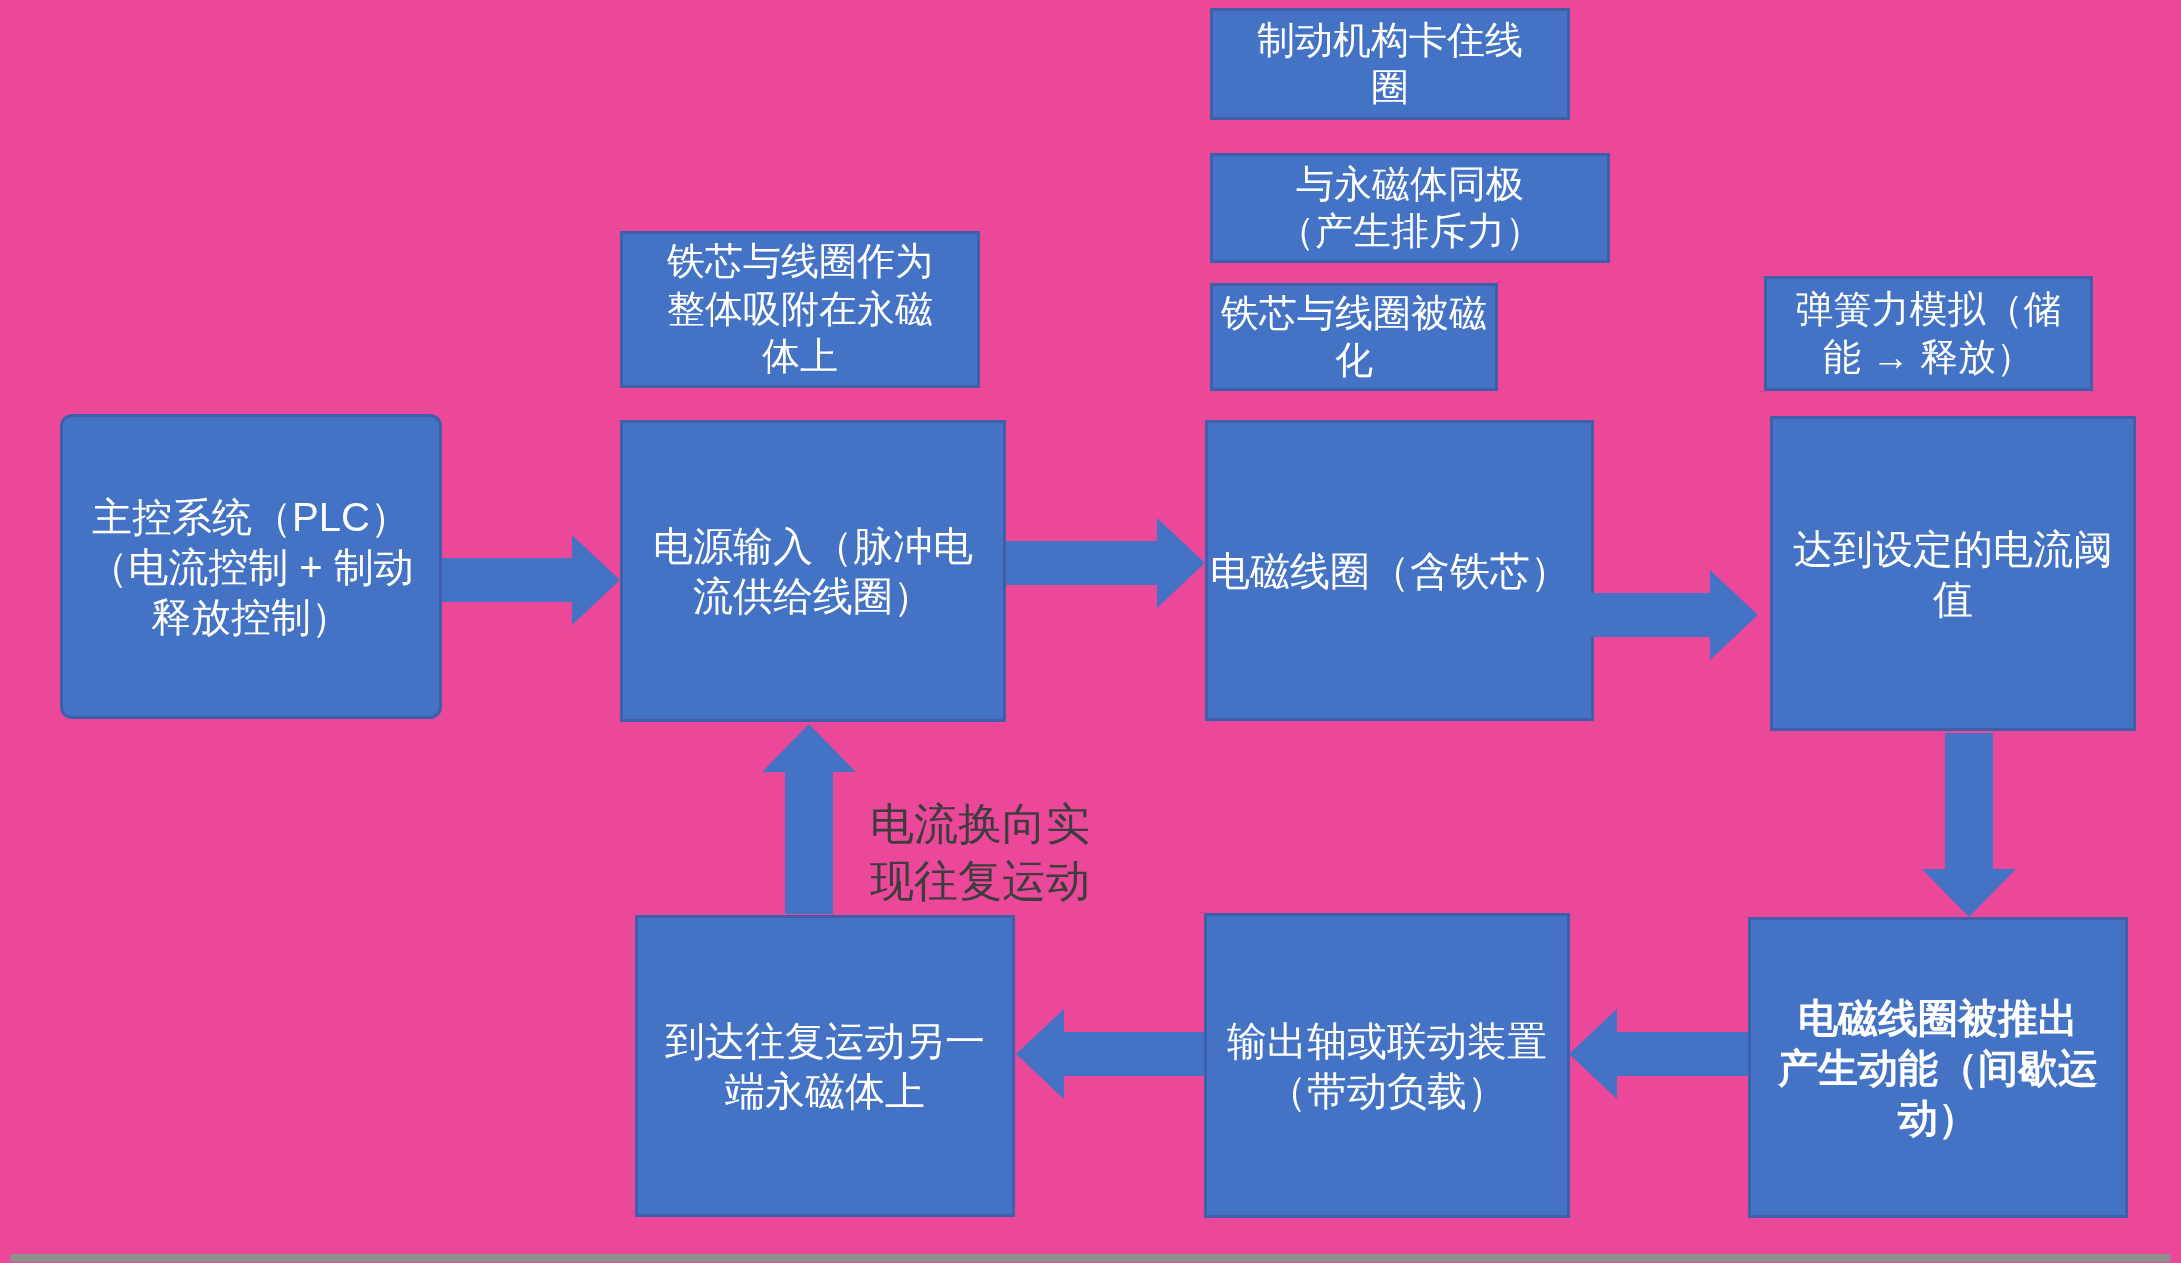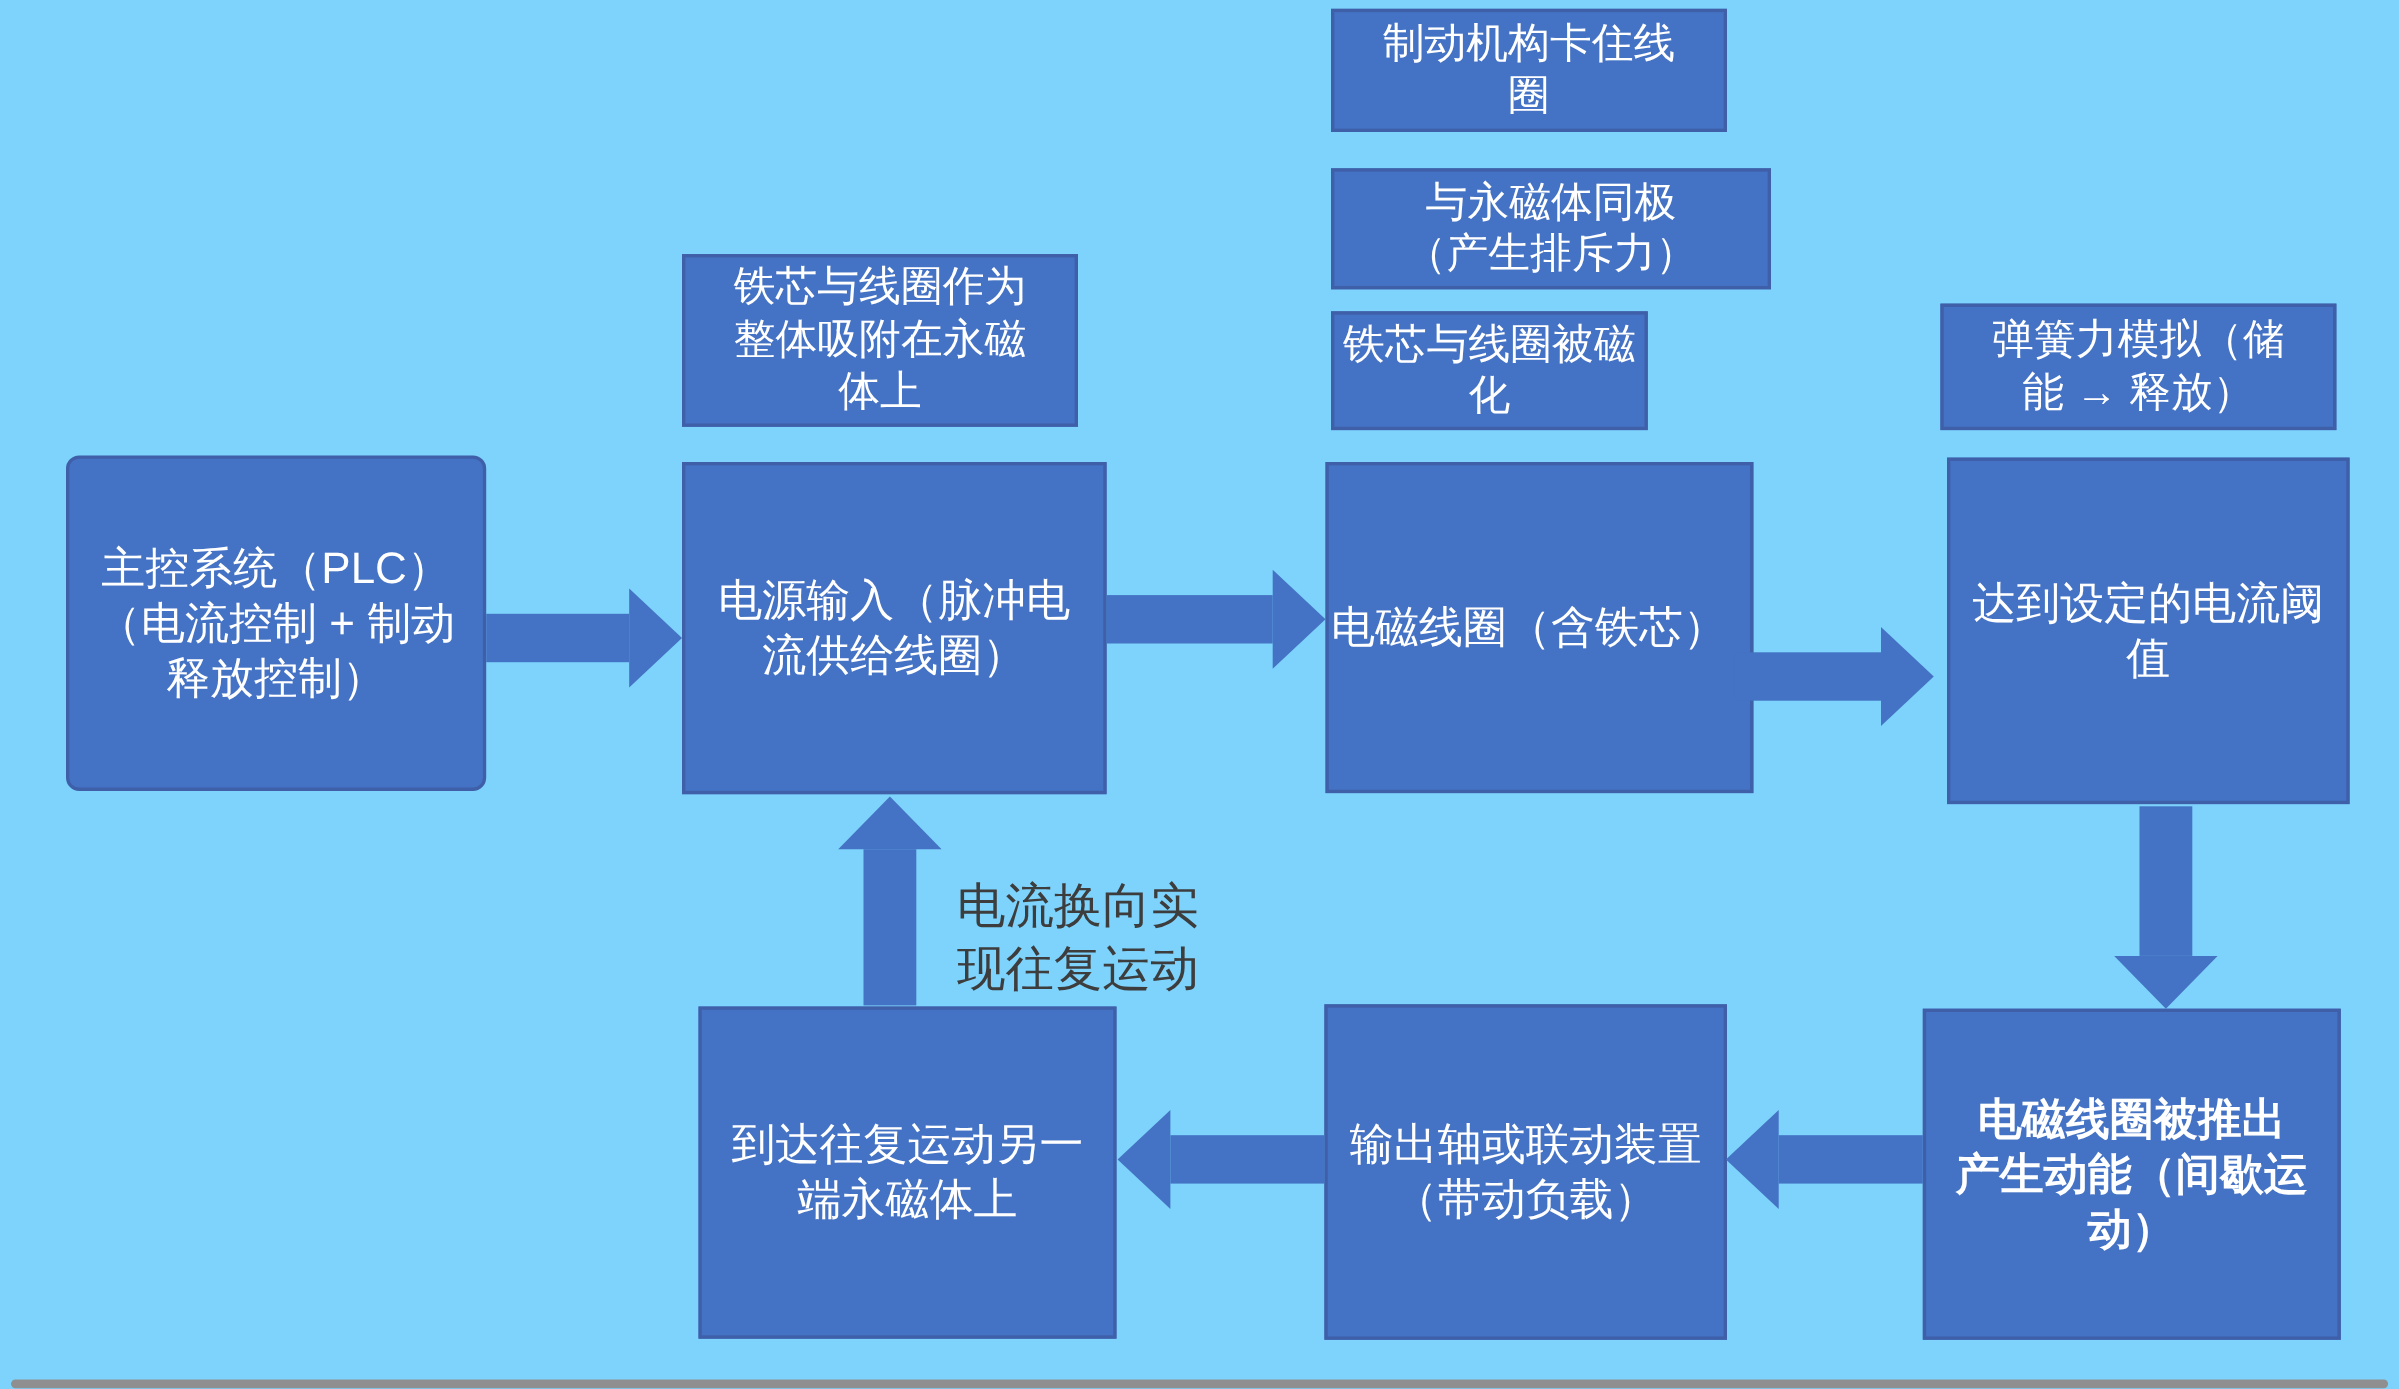--- a/index.html
+++ b/index.html
@@ -6,21 +6,21 @@
     --fill:#4472c4;
     --border:#3f5fa8;
     --text:#ffffff;
     --label:#3d3d3d;
     --bar:#8f8f8f;
   }
   html,body{margin:0;padding:0;background:#ffffff;}
   #canvas{
     position:relative;
     width:2181px;height:1263px;
-    background:#7dd3fc;
+    background:#ec4899;
     overflow:hidden;
     font-family:"Liberation Sans", sans-serif;
   }
   .node{
     position:absolute;
     background:var(--fill);
     border:3px solid var(--border);
     box-sizing:border-box;
     color:var(--text);
     display:flex;
@@ -68,21 +68,21 @@
   <div class="node small" style="left:1210px;top:153px;width:400px;height:110px;">与永磁体同极
 （产生排斥力）</div>
 
   <div class="node small" style="left:1210px;top:283px;width:288px;height:108px;">铁芯与线圈被磁
 化</div>
 
   <div class="node small" style="left:620px;top:231px;width:360px;height:157px;">铁芯与线圈作为
 整体吸附在永磁
 体上</div>
 
-  <div class="node small" style="left:1764px;top:276px;width:360px;height:115px;">弹簧力模拟（储
+  <div class="node small" style="left:1764px;top:276px;width:329px;height:115px;">弹簧力模拟（储
 能 → 释放）</div>
 
   <div class="node" style="left:60px;top:414px;width:382px;height:305px;border-radius:12px;">主控系统（PLC）
 （电流控制 + 制动
 释放控制）</div>
 
   <div class="node" style="left:620px;top:420px;width:386px;height:302px;">电源输入（脉冲电
 流供给线圈）</div>
 
   <div class="node left-text" style="left:1205px;top:420px;width:389px;height:301px;">电磁线圈（含铁芯）</div>

